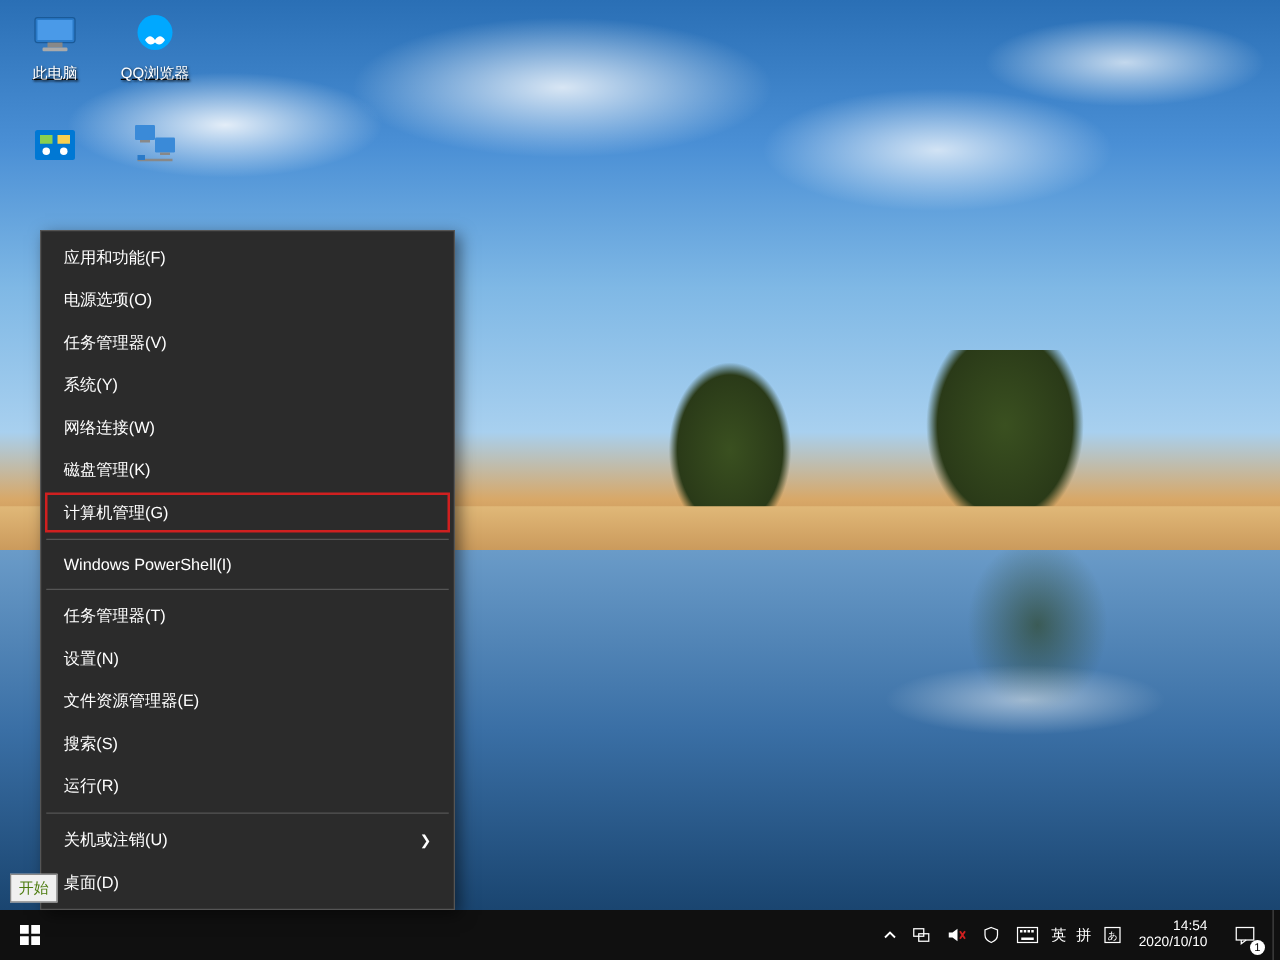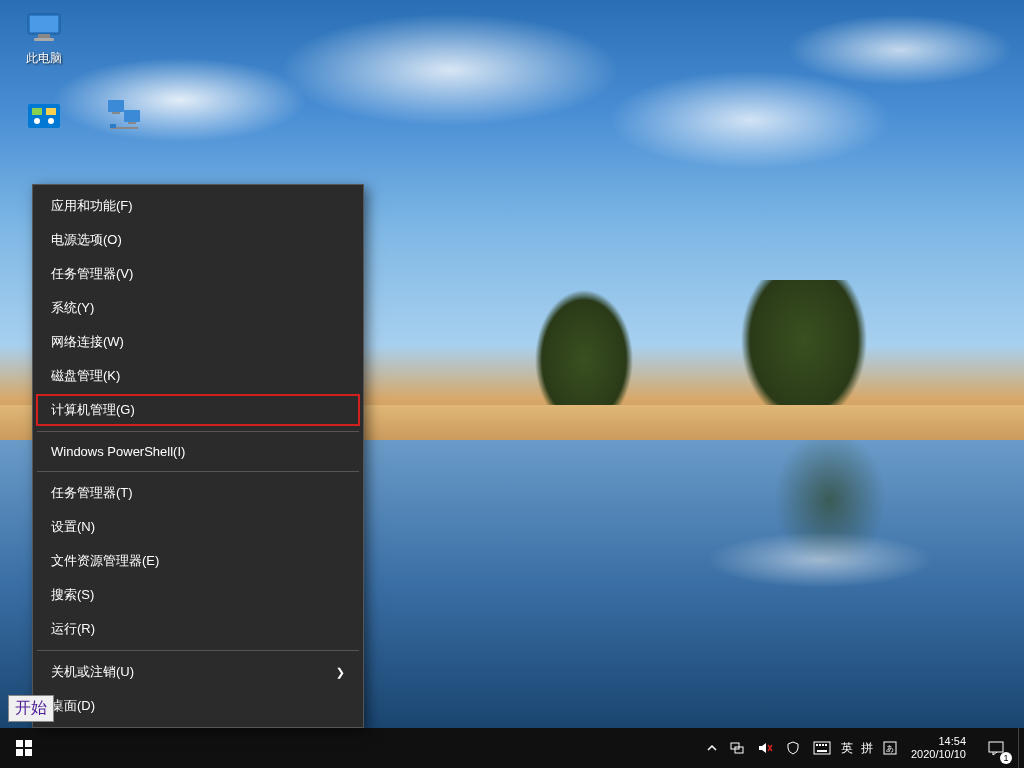--- a/index.html
+++ b/index.html
@@ -35,21 +35,21 @@
     .water-reflection {
       position: absolute; top: 440px; left: 0; right: 0; height: 288px;
       background:
         radial-gradient(ellipse 160px 40px at 820px 120px, rgba(255,255,255,0.5), transparent 70%),
         radial-gradient(ellipse 80px 100px at 830px 60px, rgba(40,60,20,0.6), transparent 70%),
         linear-gradient(to bottom, #6a9bc8 0%, #3a6fa5 50%, #1a4570 100%);
     }
 
     
     .desktop-icons { position: absolute; top: 8px; left: 8px; display: grid; grid-template-columns: repeat(2, 72px); gap: 8px 8px; }
-    .desktop-icon { width: 72px; height: 72px; display: flex; flex-direction: column; align-items: center; cursor: pointer; }
+    .desktop-icon { width: 72px; height: 72px; display: flex; flex-direction: column; align-items: center; cursor: pointer; text-decoration: underline; }
     .desktop-icon .icon-img { width: 40px; height: 40px; display: flex; align-items: center; justify-content: center; }
     .desktop-icon .icon-label { color: white; font-size: 12px; text-align: center; text-shadow: 1px 1px 2px rgba(0,0,0,0.8); margin-top: 2px; }
     .desktop-icons-row2 { position: absolute; top: 96px; left: 8px; display: flex; gap: 8px; }
 
     
     .context-menu {
       position: absolute;
       bottom: 40px;
       left: 32px;
       width: 332px;
@@ -73,22 +73,22 @@
     .menu-chevron { color: #fff; font-size: 11px; }
 
     
     .start-tooltip {
       position: absolute;
       bottom: 46px;
       left: 8px;
       background: #f0f0f0;
       border: 1px solid #888;
       padding: 2px 6px;
-      font-size: 16px;
-      color: #4c1d95;
+      font-size: 12px;
+      color: #4d7c0f;
       z-index: 200;
     }
 
     
     .taskbar {
       position: absolute;
       bottom: 0; left: 0; right: 0;
       height: 40px;
       background: #101010;
       display: flex;
@@ -127,20 +127,29 @@
       <div class="icon-img">
         <svg width="40" height="40" viewBox="0 0 40 40">
           <rect x="4" y="6" width="32" height="20" rx="2" fill="#2a7ac8" stroke="#1a5a98"></rect>
           <rect x="6" y="8" width="28" height="16" fill="#4a9ae8"></rect>
           <rect x="14" y="26" width="12" height="4" fill="#888"></rect>
           <rect x="10" y="30" width="20" height="3" rx="1" fill="#aaa"></rect>
         </svg>
       </div>
       <div class="icon-label">此电脑</div>
     </div>
+    <div class="desktop-icon">
+      <div class="icon-img">
+        <svg width="40" height="40" viewBox="0 0 40 40">
+          <circle cx="20" cy="18" r="14" fill="#00a8ff"></circle>
+          <path d="M12 24 Q16 18 20 24 Q24 18 28 24 Q24 30 20 26 Q16 30 12 24" fill="#fff"></path>
+        </svg>
+      </div>
+      <div class="icon-label">QQ浏览器</div>
+    </div>
   </div>
 
   <div class="desktop-icons-row2">
     <div class="desktop-icon">
       <div class="icon-img">
         <svg width="40" height="40" viewBox="0 0 40 40">
           <rect x="4" y="8" width="32" height="24" rx="2" fill="#0078d4"></rect>
           <rect x="8" y="12" width="10" height="7" fill="#8ad050"></rect>
           <rect x="22" y="12" width="10" height="7" fill="#f8d050"></rect>
           <circle cx="13" cy="25" r="3" fill="#fff"></circle>

